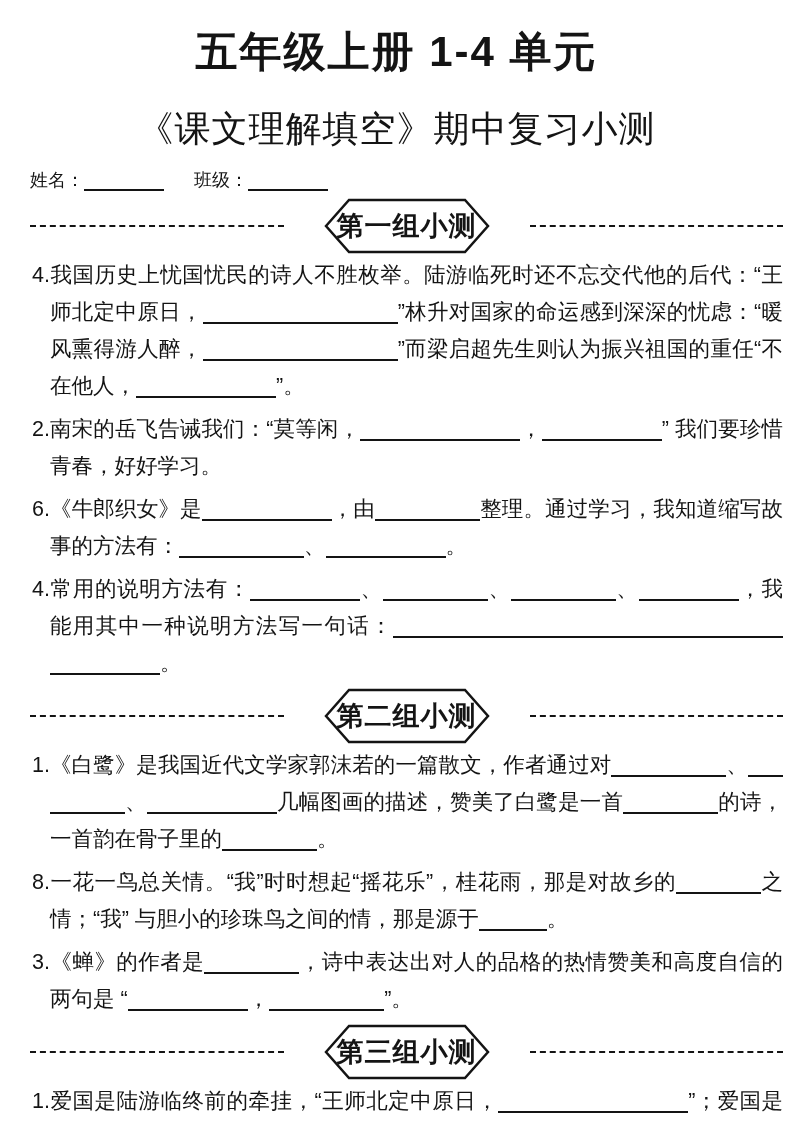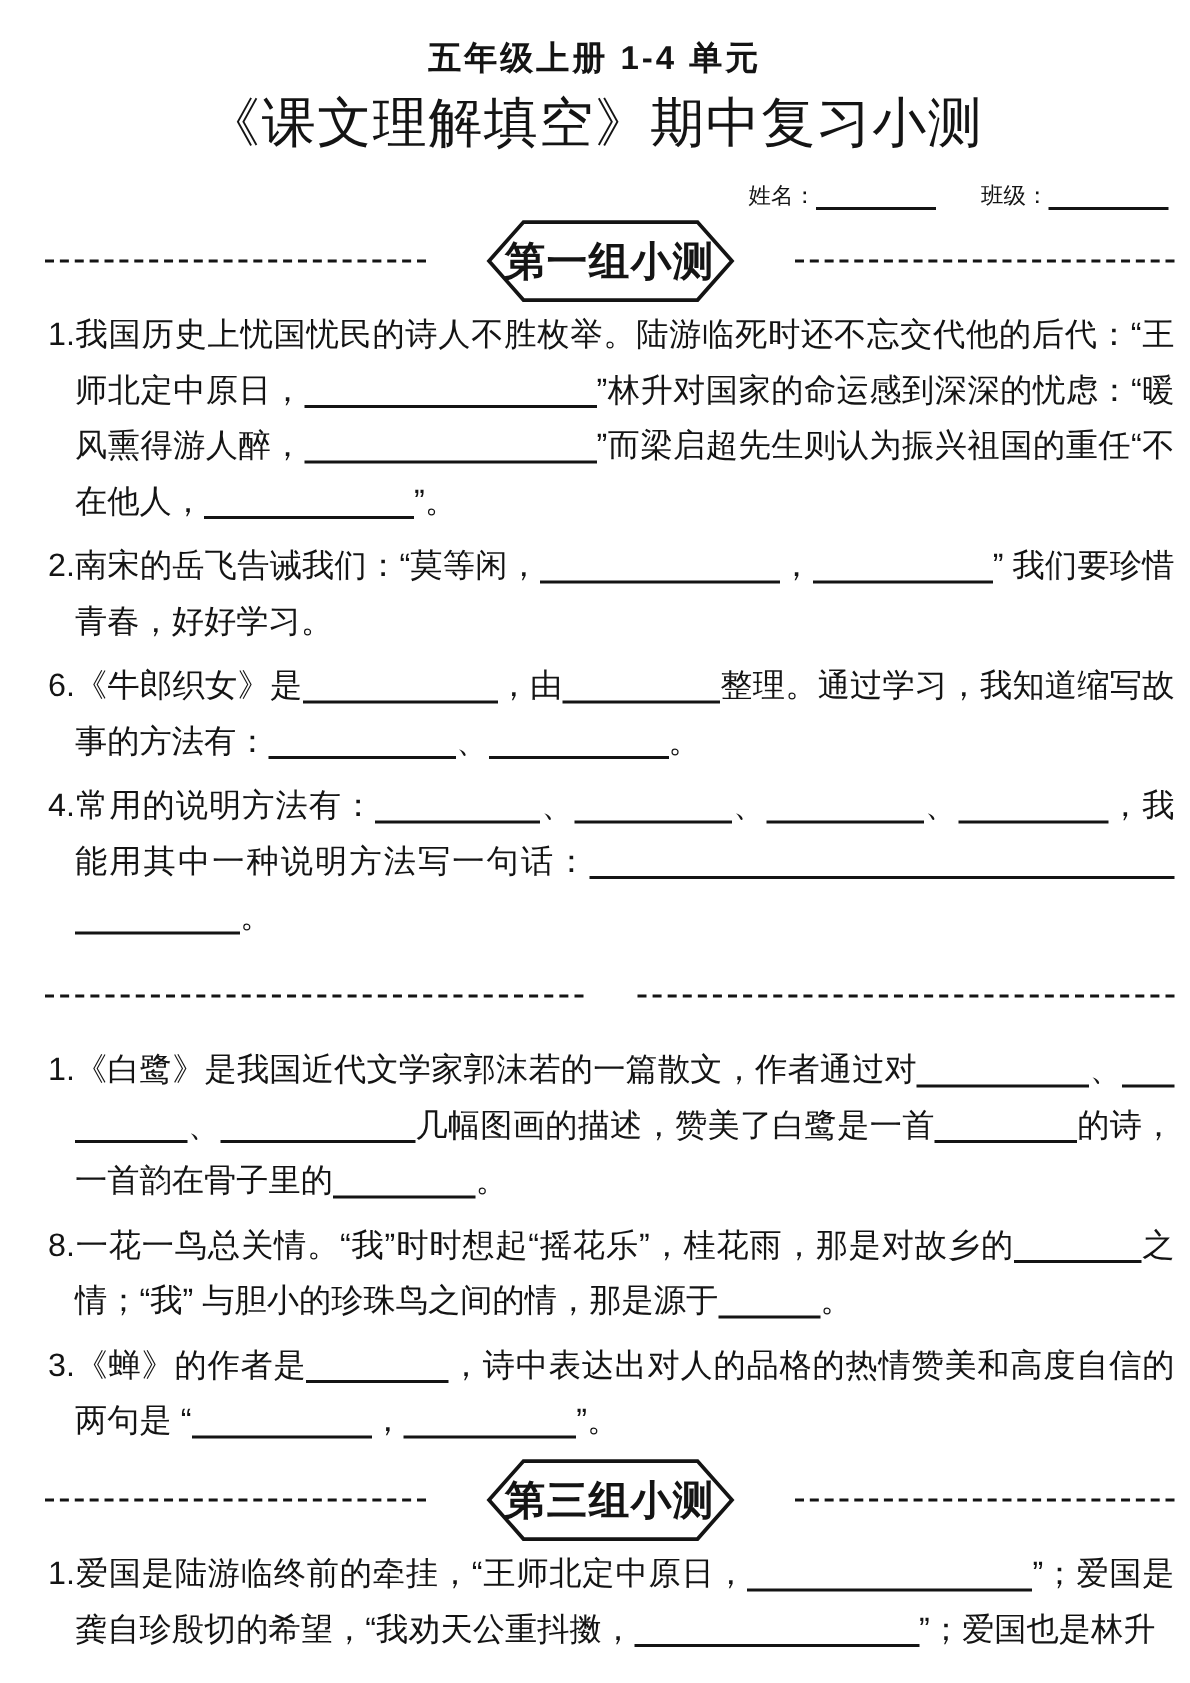--- a/index.html
+++ b/index.html
@@ -8,25 +8,24 @@
     width:793px; height:1122px;
     margin:0 auto;
     box-sizing:border-box;
     padding:22px 10px 0 30px;
     overflow:hidden;
     background:#ffffff;
     color:#141414;
     font-family:"Liberation Sans", sans-serif;
   }
   .header { margin-left:-30px; margin-right:-10px; text-align:center; }
-  .t1 { font-size:22px; font-weight:800; margin:2px 0 4px; letter-spacing:2px; }
+  .t1 { font-size:42px; font-weight:800; margin:2px 0 25px; letter-spacing:2px; }
   .t2 { font-size:36px; font-weight:400; margin:0 0 14px; letter-spacing:1px; }
   .namerow {
-    font-size:15px;
-    text-align:right;
+    font-size:18px;
     padding-right:4px;
     margin:2px 0 6px;
     white-space:nowrap;
   }
   .blank {
     display:inline-block;
     height:12px;
     border-bottom:2px solid #141414;
     vertical-align:-5px;
   }
@@ -71,26 +70,32 @@
       <div class="divider">
         <span class="dash"></span>
         <span class="hex">
           <svg viewBox="0 0 166 56">
             <polygon points="2,28 25,2 141,2 164,28 141,54 25,54" fill="#ffffff" stroke="#141414" stroke-width="2.5"></polygon>
           </svg>
           <span class="hexlabel">第一组小测</span>
         </span>
         <span class="dash"></span>
       </div>
-      <p class="question"><span>1.我国历史上忧国忧民的诗人不胜枚举。陆游临死时还不忘交代他的后代：“王师北定中原日，</span><span class="blank" style="width: 195px;"></span><span>”林升对国家的命运感到深深的忧虑：“暖风熏得游人醉，</span><span class="blank" style="width: 195px;"></span><span>”而梁启超先生则认为振兴祖国的重任“不在他人，</span><span class="blank" style="width: 140px;"></span><span>”。</span></p>
+      <p class="question"><span>4.我国历史上忧国忧民的诗人不胜枚举。陆游临死时还不忘交代他的后代：“王师北定中原日，</span><span class="blank" style="width: 195px;"></span><span>”林升对国家的命运感到深深的忧虑：“暖风熏得游人醉，</span><span class="blank" style="width: 195px;"></span><span>”而梁启超先生则认为振兴祖国的重任“不在他人，</span><span class="blank" style="width: 140px;"></span><span>”。</span></p>
       <p class="question"><span>2.南宋的岳飞告诫我们：“莫等闲，</span><span class="blank" style="width: 160px;"></span><span>，</span><span class="blank" style="width: 120px;"></span><span>” 我们要珍惜青春，好好学习。</span></p>
       <p class="question"><span>6.《牛郎织女》是</span><span class="blank" style="width: 130px;"></span><span>，由</span><span class="blank" style="width: 105px;"></span><span>整理。通过学习，我知道缩写故事的方法有：</span><span class="blank" style="width: 125px;"></span><span>、</span><span class="blank" style="width: 120px;"></span><span>。</span></p>
       <p class="question"><span>4.常用的说明方法有：</span><span class="blank" style="width: 110px;"></span><span>、</span><span class="blank" style="width: 105px;"></span><span>、</span><span class="blank" style="width: 105px;"></span><span>、</span><span class="blank" style="width: 100px;"></span><span>，我能用其中一种说明方法写一句话：</span><span class="blank" style="width: 390px;"></span><span class="blank" style="width: 110px;"></span><span>。</span></p>
       <div class="divider">
         <span class="dash"></span>
+        <span class="hex">
+          <svg viewBox="0 0 166 56">
+            <polygon points="2,28 25,2 141,2 164,28 141,54 25,54" fill="#ffffff" stroke="#141414" stroke-width="2.5"></polygon>
+          </svg>
+          <span class="hexlabel">第二组小测</span>
+        </span>
         <span class="dash"></span>
       </div>
       <p class="question"><span>1.《白鹭》是我国近代文学家郭沫若的一篇散文，作者通过对</span><span class="blank" style="width: 115px;"></span><span>、</span><span class="blank" style="width: 35px;"></span><span class="blank" style="width: 75px;"></span><span>、</span><span class="blank" style="width: 130px;"></span><span>几幅图画的描述，赞美了白鹭是一首</span><span class="blank" style="width: 95px;"></span><span>的诗，一首韵在骨子里的</span><span class="blank" style="width: 95px;"></span><span>。</span></p>
       <p class="question"><span>8.一花一鸟总关情。“我”时时想起“摇花乐”，桂花雨，那是对故乡的</span><span class="blank" style="width: 85px;"></span><span>之情；“我” 与胆小的珍珠鸟之间的情，那是源于</span><span class="blank" style="width: 68px;"></span><span>。</span></p>
       <p class="question"><span>3.《蝉》的作者是</span><span class="blank" style="width: 95px;"></span><span>，诗中表达出对人的品格的热情赞美和高度自信的两句是 “</span><span class="blank" style="width: 120px;"></span><span>，</span><span class="blank" style="width: 115px;"></span><span>”。</span></p>
       <div class="divider">
         <span class="dash"></span>
         <span class="hex">
           <svg viewBox="0 0 166 56">
             <polygon points="2,28 25,2 141,2 164,28 141,54 25,54" fill="#ffffff" stroke="#141414" stroke-width="2.5"></polygon>

